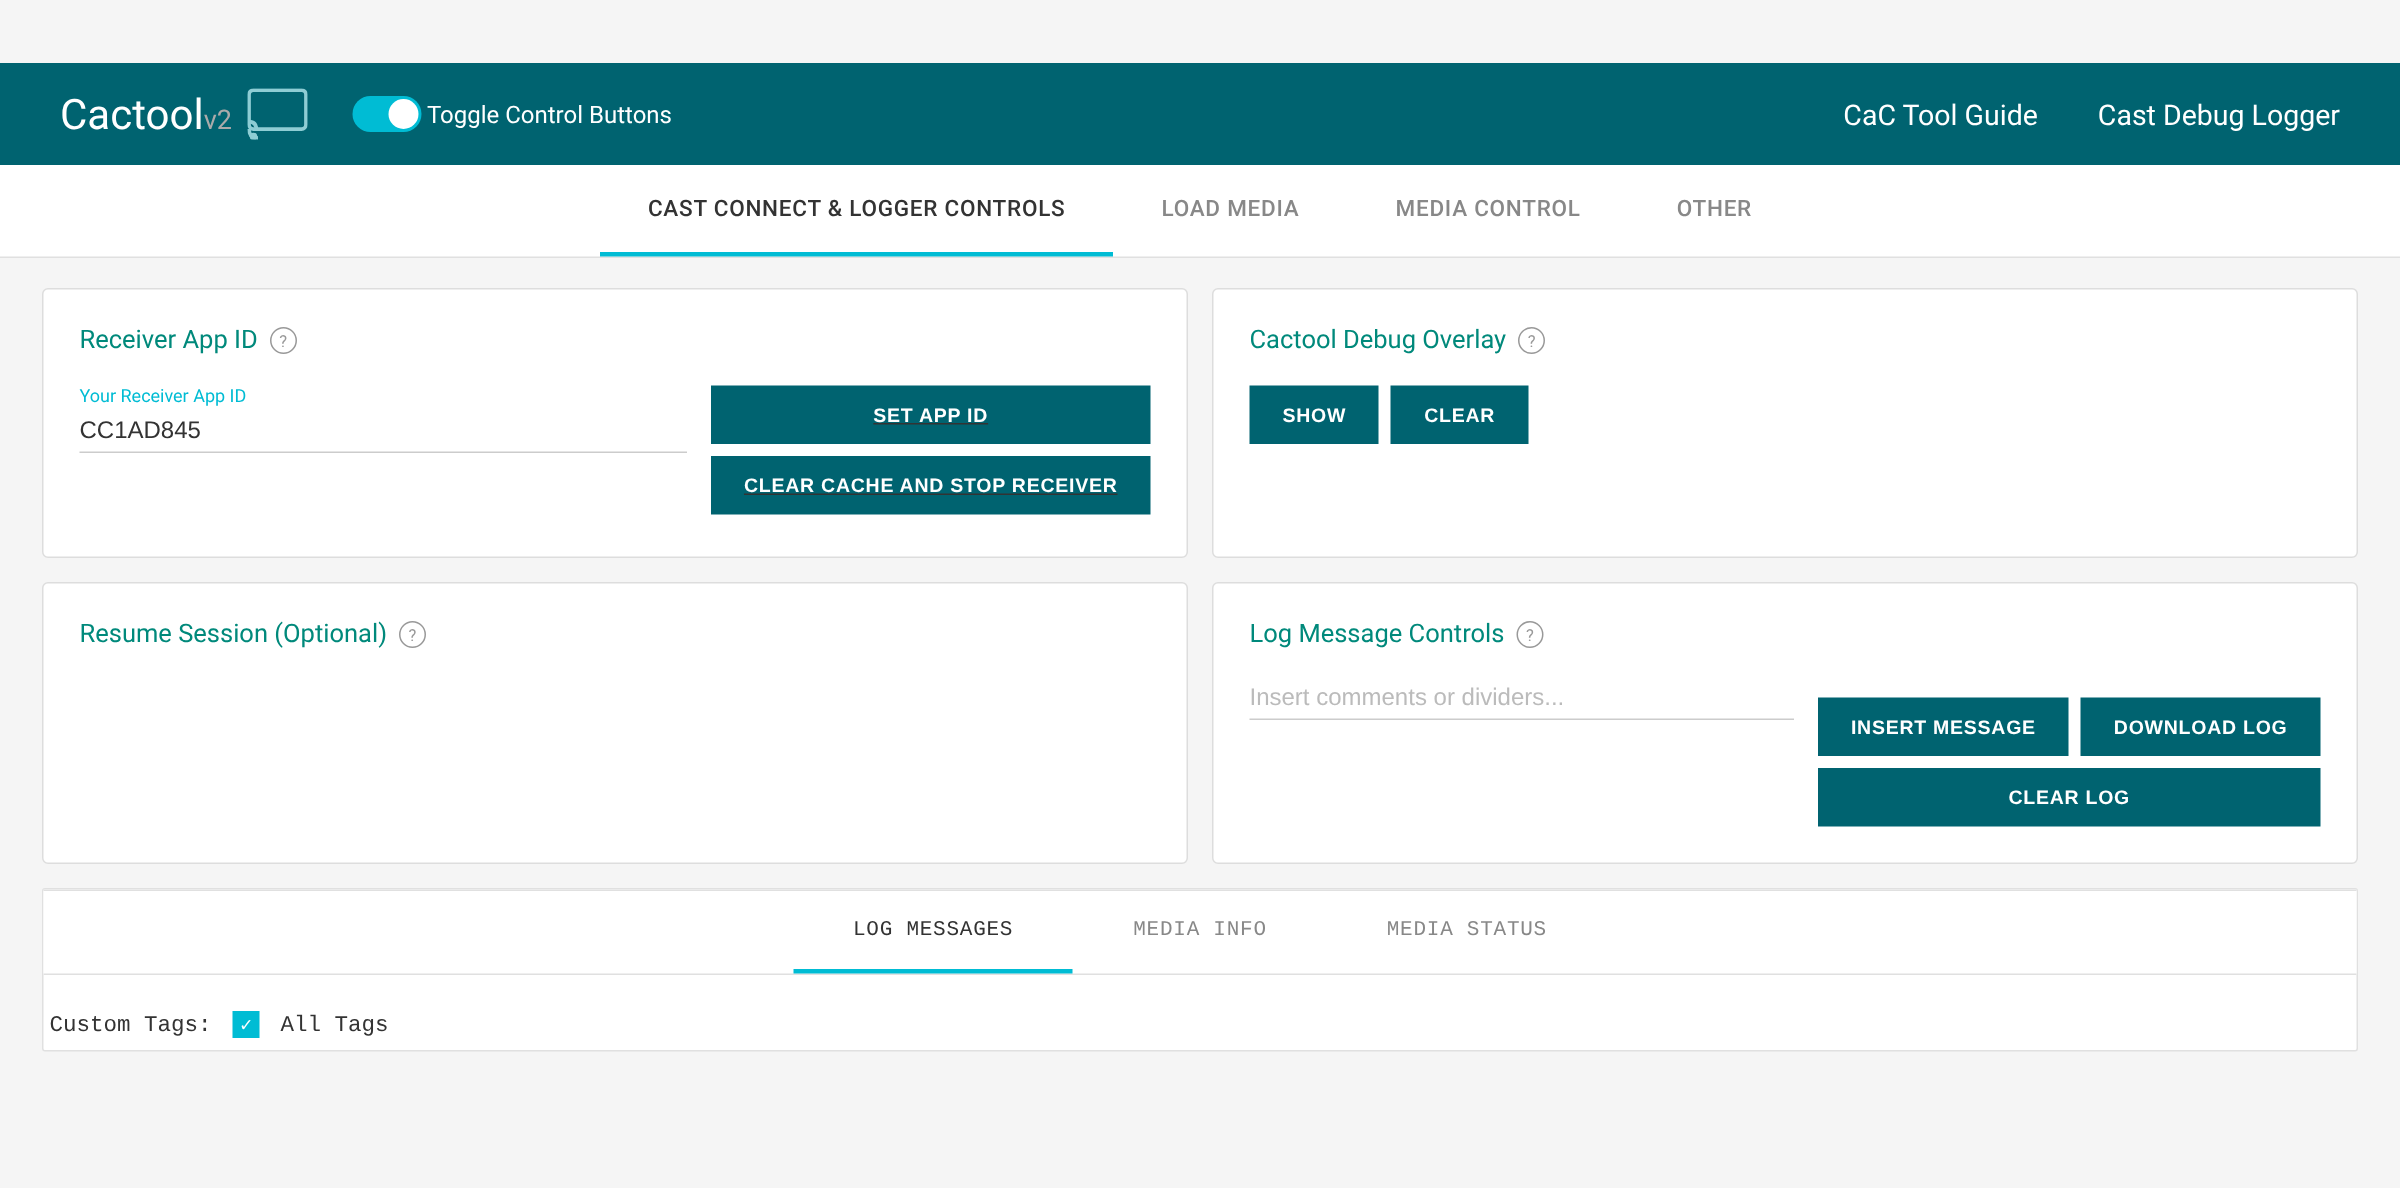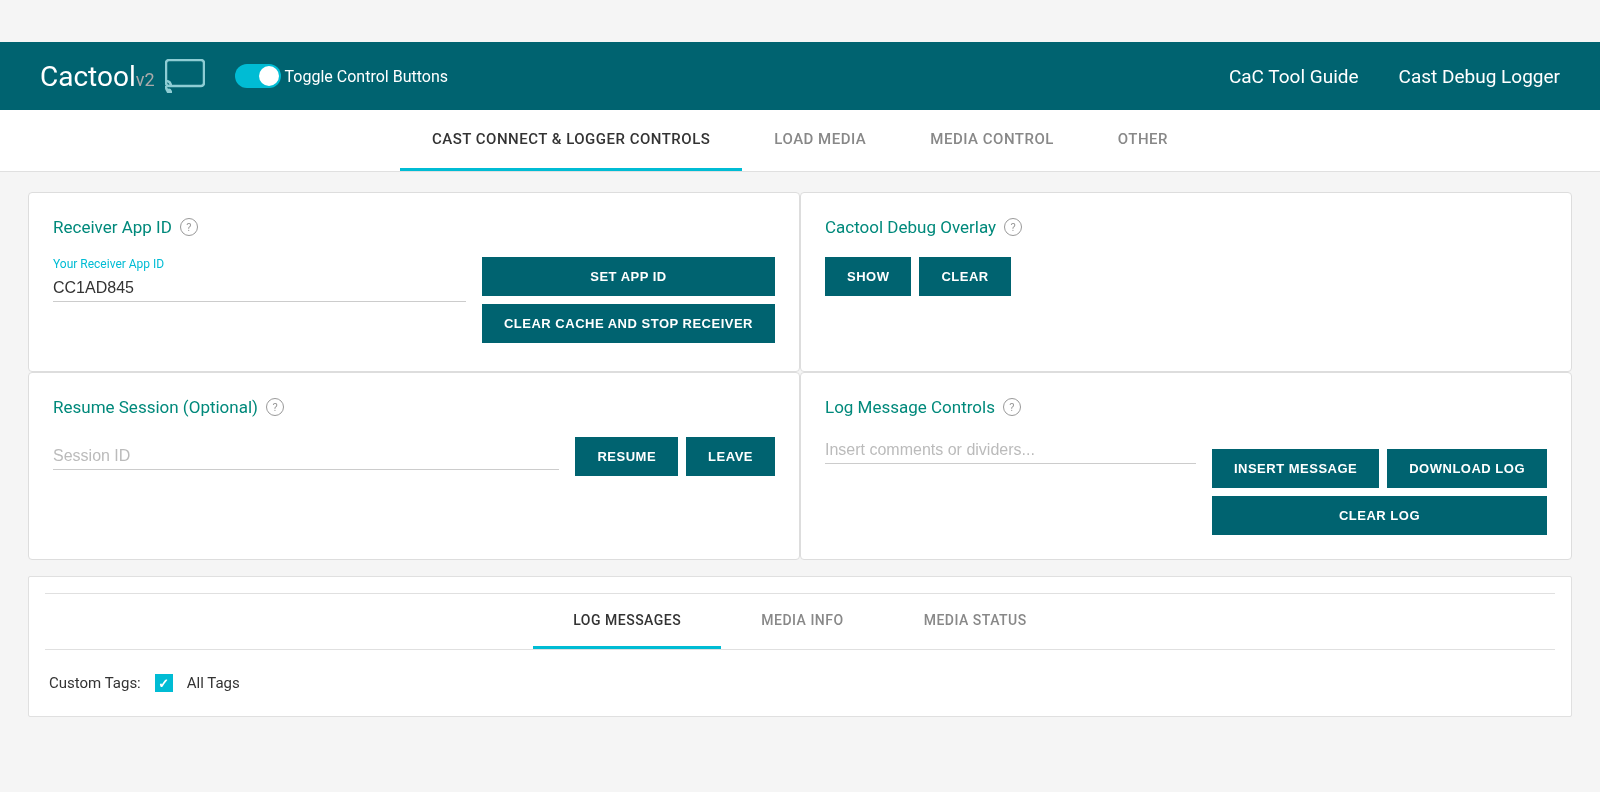--- a/index.html
+++ b/index.html
@@ -97,20 +97,21 @@
 
     
     .main {
       padding: 20px 28px;
     }
 
     
     .controls-grid {
       display: grid;
       grid-template-columns: 1fr 1fr;
+      gap: 16px;
       margin-bottom: 16px;
     }
 
     .panel {
       background: white;
       border: 1px solid #ddd;
       border-radius: 4px;
       padding: 24px;
       min-height: 180px;
     }
@@ -168,20 +169,21 @@
 
     .panel-input-area {
       flex: 1;
     }
 
     .panel-buttons {
       display: flex;
       flex-direction: column;
       gap: 8px;
       flex-shrink: 0;
+      text-decoration: underline;
     }
 
     .btn-dark {
       background: #006370;
       color: white;
       border: none;
       padding: 12px 22px;
       font-size: 13px;
       font-weight: 700;
       letter-spacing: 0.5px;
@@ -269,21 +271,22 @@
       content: '✓';
       color: white;
       font-size: 13px;
       font-weight: bold;
     }
 
     .bottom-section {
       background: white;
       border: 1px solid #e0e0e0;
       border-radius: 2px;
-      padding: 16px;
+      padding: 0;
+      font-family: Liberation Mono, monospace;
     }
 
   </style>
 </head>
 <body>
 
 <header class="header">
   <div class="header-logo">
     <span class="header-logo-text">
       <span>Cactool</span><span class="header-logo-v2">v2</span>
@@ -341,29 +344,20 @@
         <button class="btn-dark">SHOW</button>
         <button class="btn-dark">CLEAR</button>
       </div>
     </div>
 
     <div class="panel resume-panel">
       <div class="panel-title">
         <span>Resume Session (Optional)</span>
         <span class="help-icon">?</span>
       </div>
-      <div class="panel-content">
-        <div class="panel-input-area">
-          <input class="text-input" type="text" placeholder="Session ID" style="">
-        </div>
-        <div class="btn-row">
-          <button class="btn-dark">RESUME</button>
-          <button class="btn-dark">LEAVE</button>
-        </div>
-      </div>
     </div>
 
     <div class="panel log-panel">
       <div class="panel-title">
         <span>Log Message Controls</span>
         <span class="help-icon">?</span>
       </div>
       <div class="panel-content log-panel-content">
         <div class="panel-input-area">
           <input class="text-input" type="text" placeholder="Insert comments or dividers..." style="">

